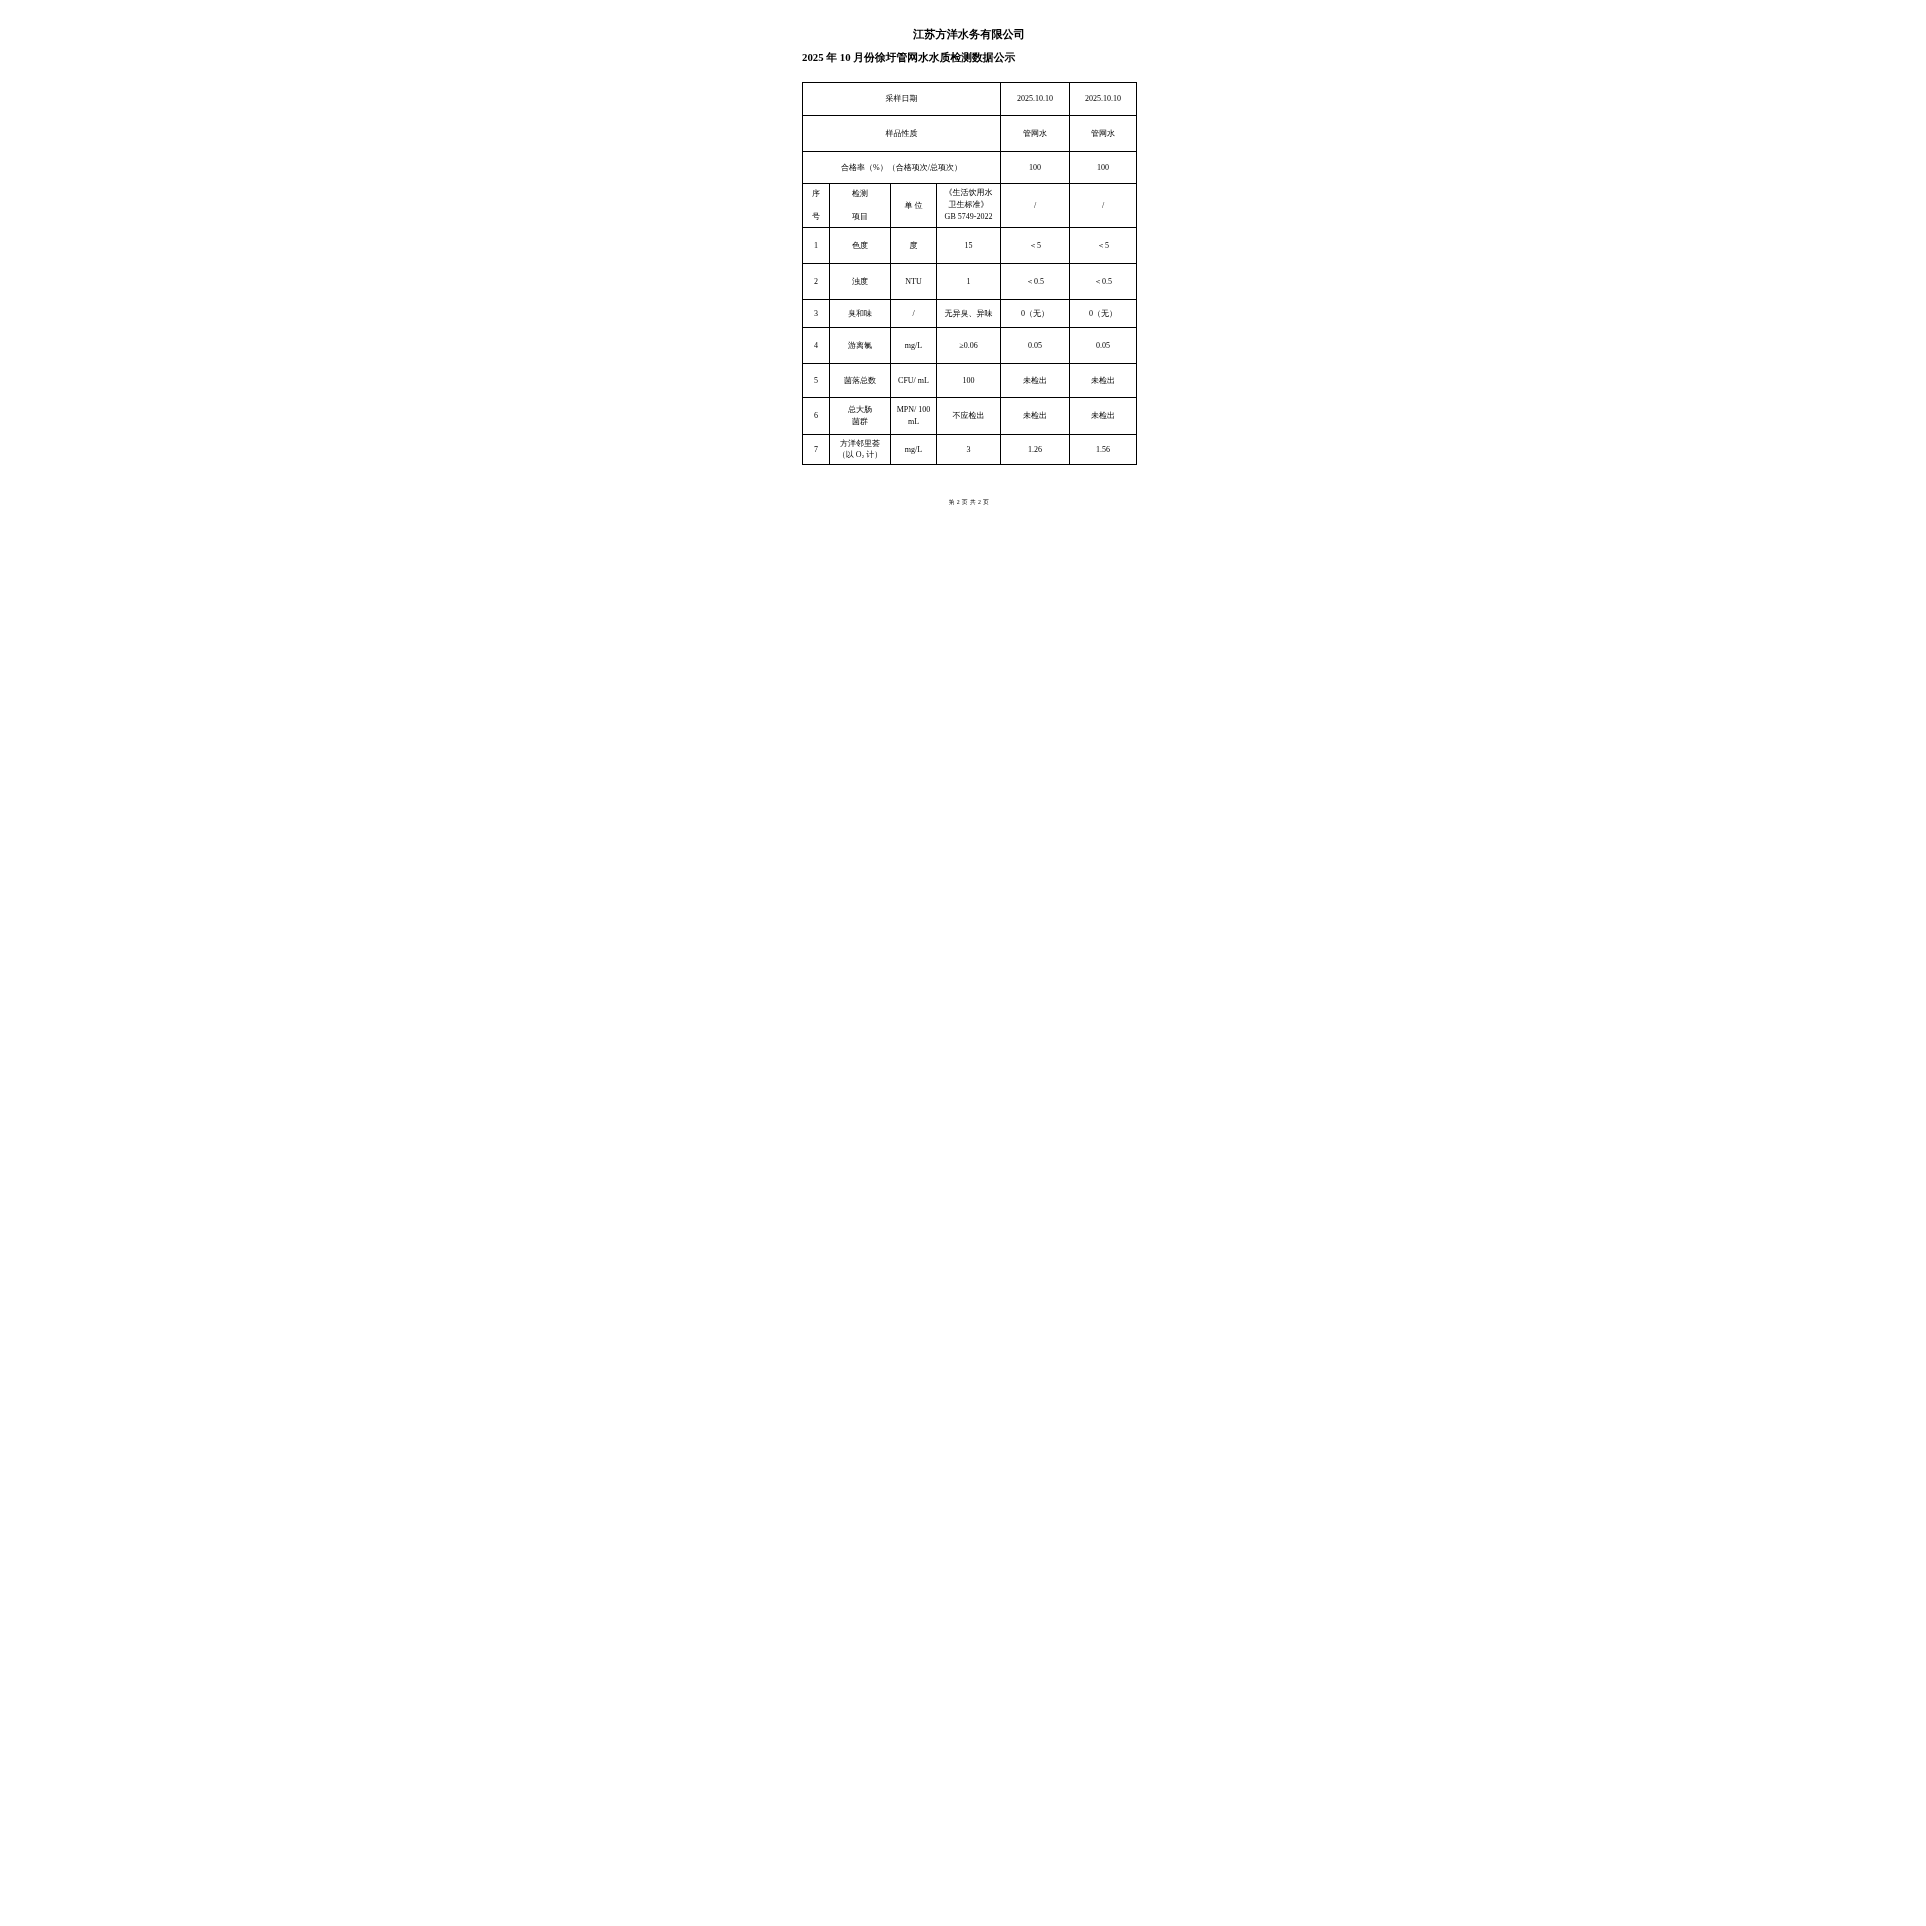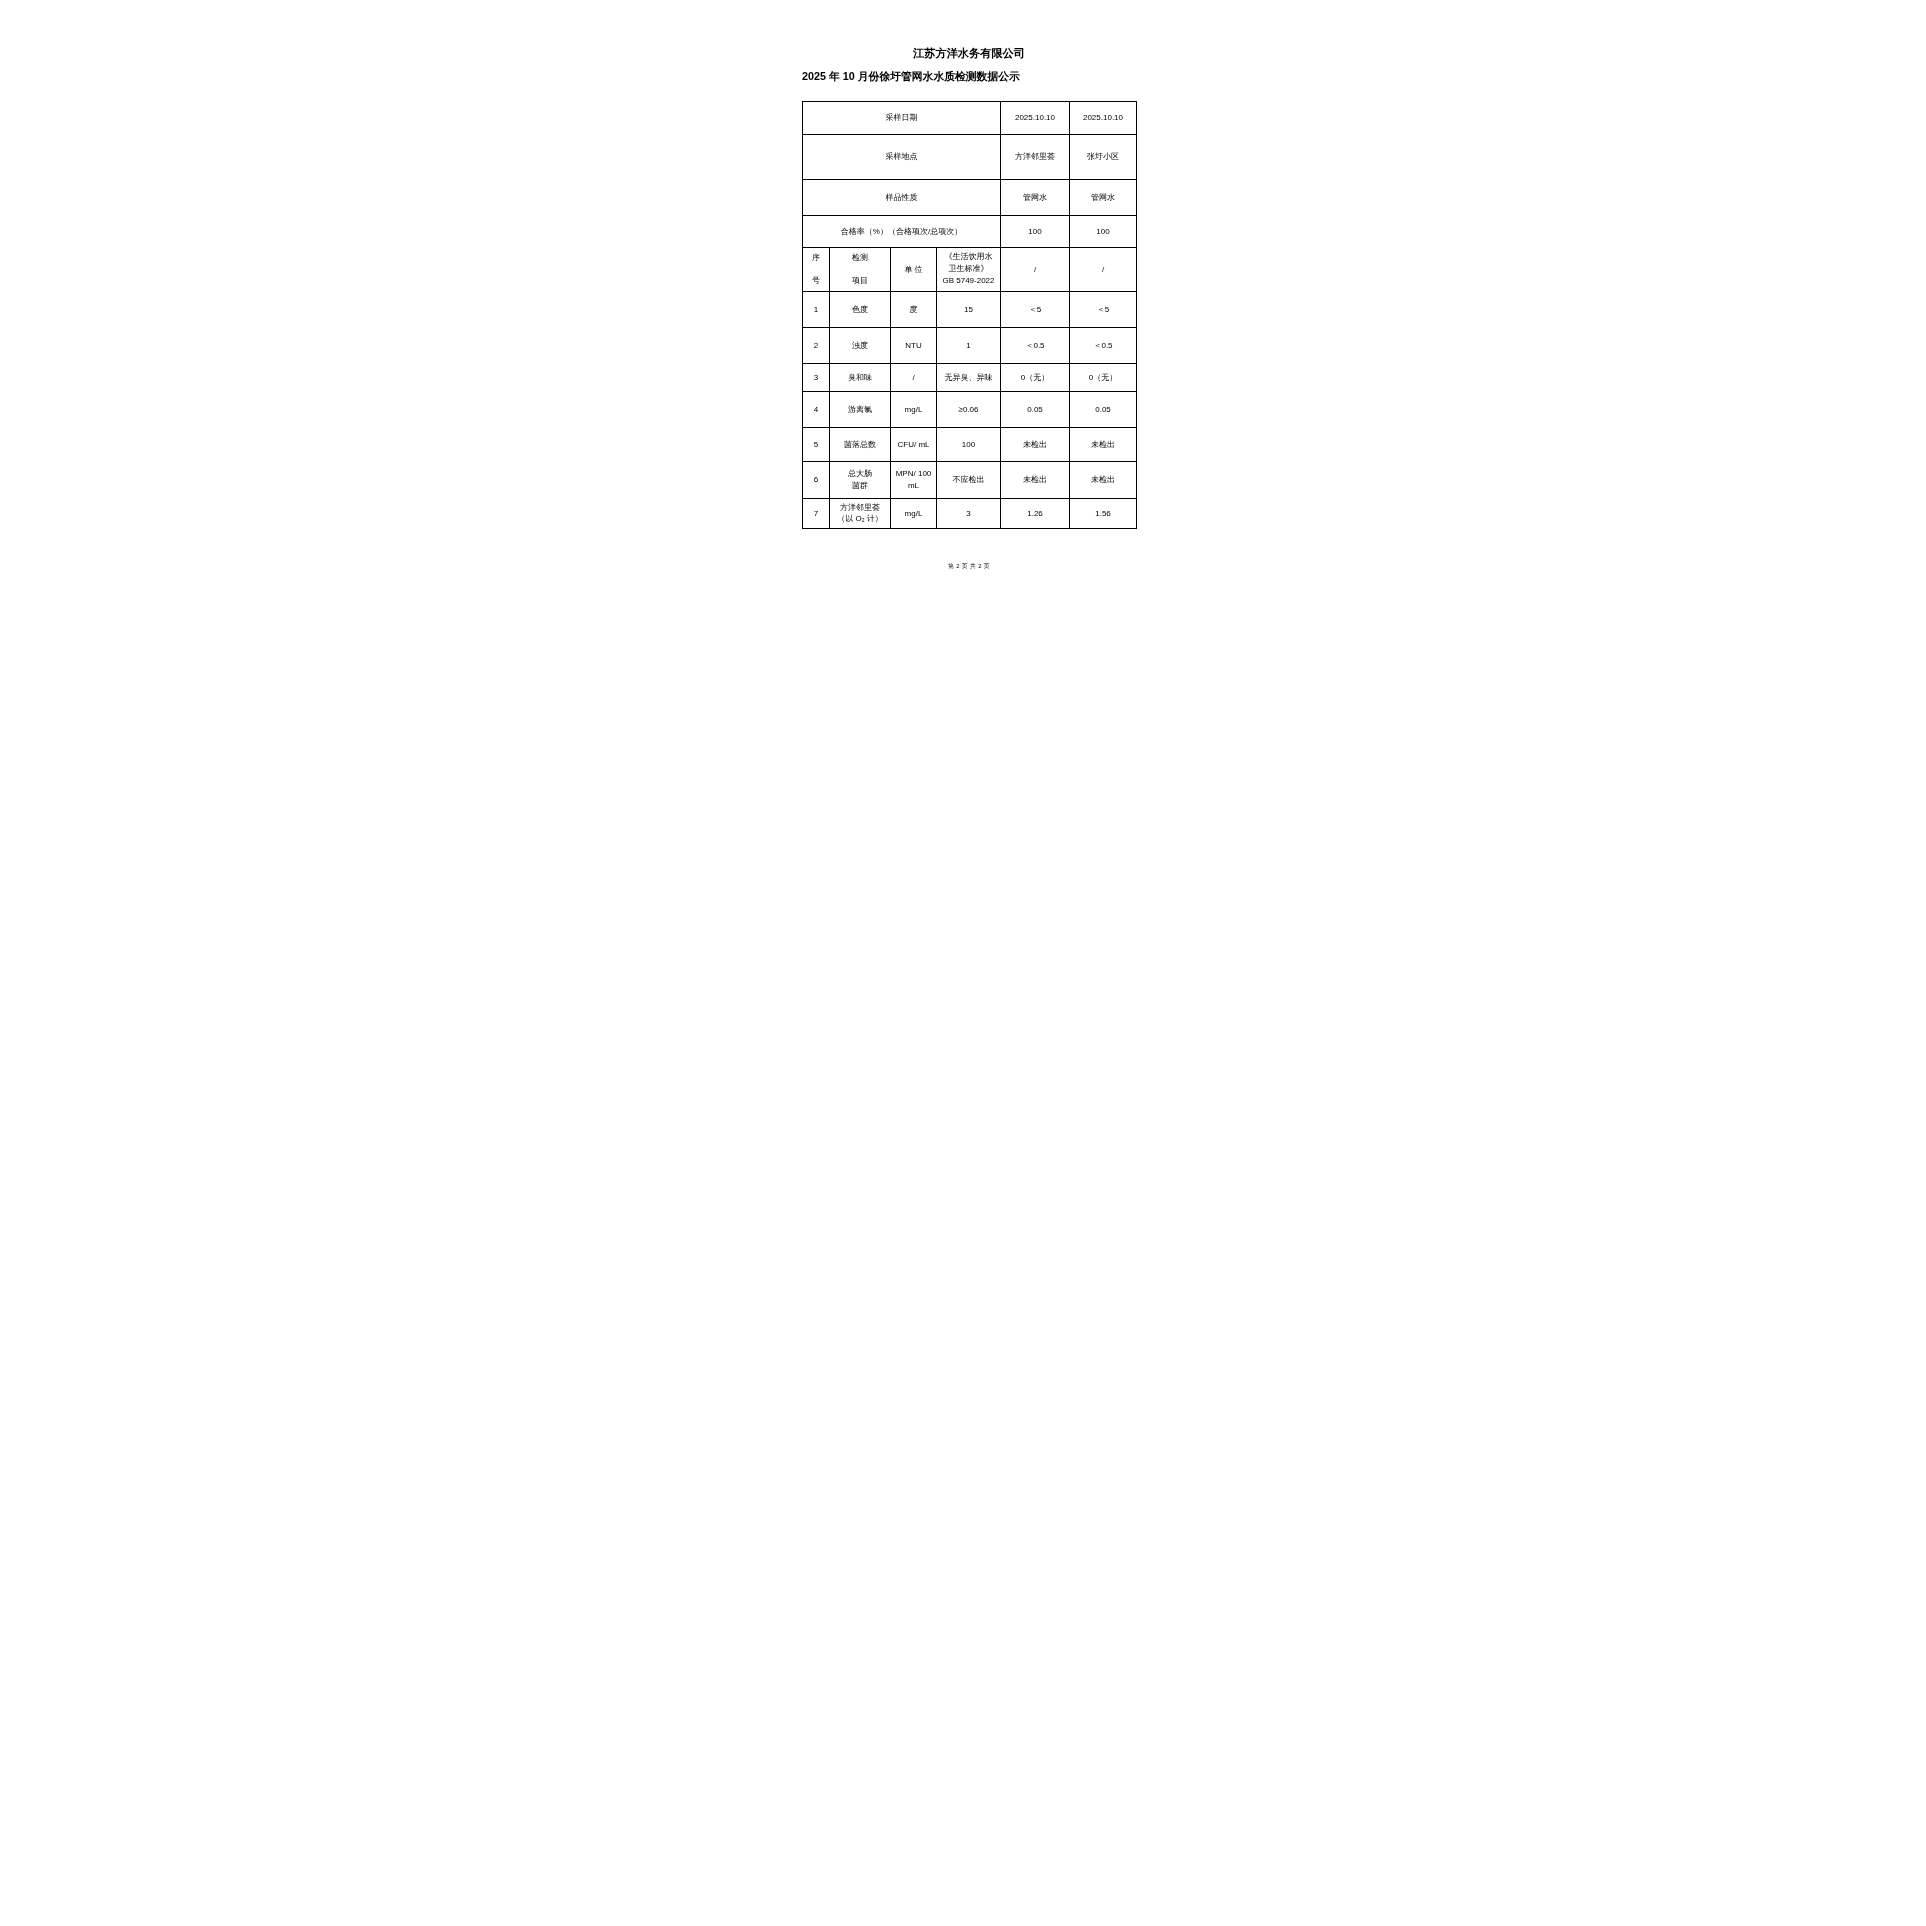--- a/index.html
+++ b/index.html
@@ -2,22 +2,22 @@
 <html style="font-size:6.2px"><head>
 <meta charset="utf-8">
 <style>
   * { margin: 0; padding: 0; box-sizing: border-box; }
   html, body { background: #ffffff; }
   .page {
     width: 424px;
     height: 599px;
     background: #ffffff;
     color: #000000;
-    font-family: Liberation Sans, sans-serif;
-    padding-top: 47px;
+    font-family: Liberation Serif, serif;
+    padding-top: 28px;
     margin: 0 auto;
     overflow: hidden;
   }
   .content {
     width: 334px;
     margin-left: 51px;
   }
   .title {
     font-size: 11.2px;
     font-weight: bold;
@@ -97,25 +97,20 @@
       <col style="width:64px">
       <col style="width:69px">
       <col style="width:67px">
     </colgroup>
     <tbody>
       <tr class="r-a">
         <td colspan="4">采样日期</td>
         <td>2025.10.10</td>
         <td>2025.10.10</td>
       </tr>
-      <tr class="r-b">
-        <td colspan="4">采样地点</td>
-        <td>方洋邻里荟</td>
-        <td>张圩小区</td>
-      </tr>
       <tr class="r-c">
         <td colspan="4">样品性质</td>
         <td>管网水</td>
         <td>管网水</td>
       </tr>
       <tr class="r-d">
         <td colspan="4">合格率（%）（合格项次/总项次）</td>
         <td>100</td>
         <td>100</td>
       </tr>

